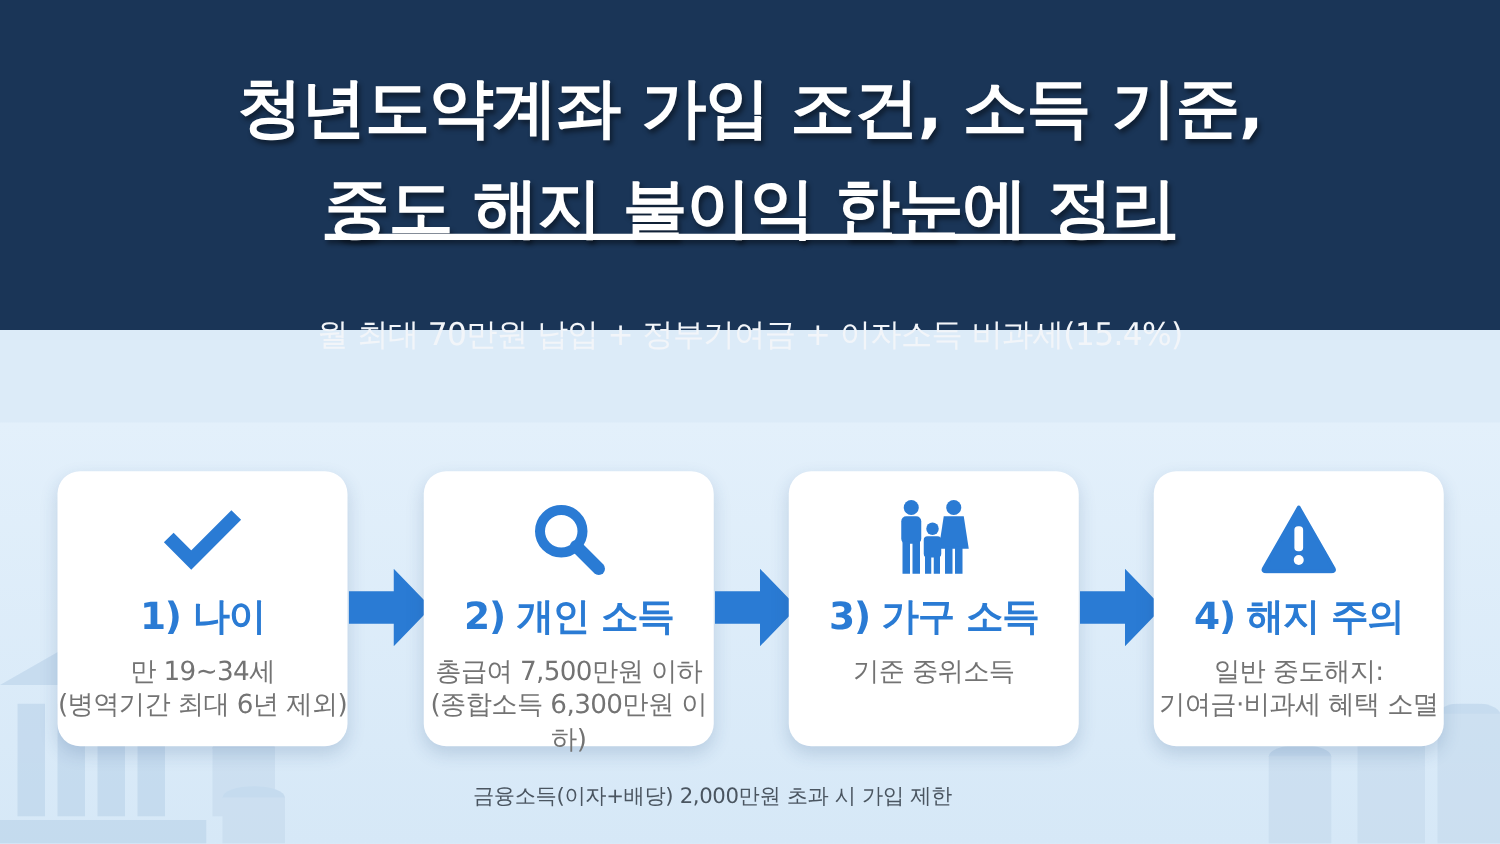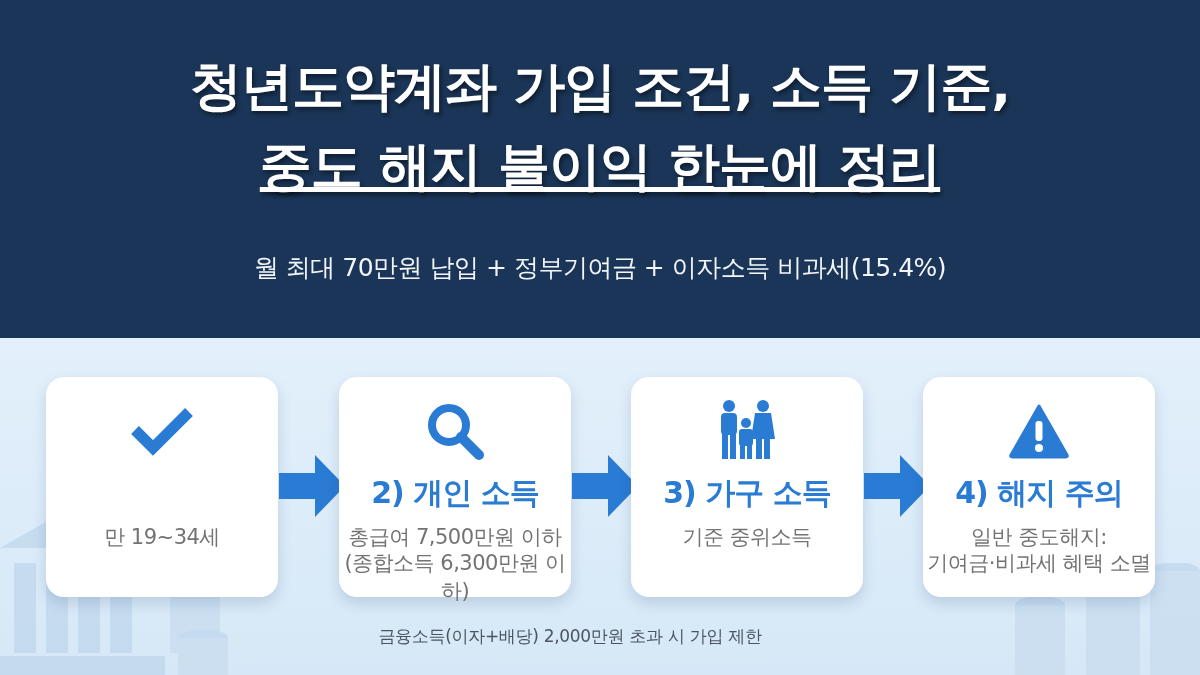--- a/index.html
+++ b/index.html
@@ -1,18 +1,18 @@
 <!DOCTYPE html>
 <html><head>
 <meta charset="utf-8">
 <style>
   * { box-sizing: border-box; margin: 0; padding: 0; }
   html, body { width: 1200px; height: 675px; overflow: hidden; }
   body { font-family: "DejaVu Sans", "Liberation Sans", sans-serif; background: #dcebf8; position: relative; }
-  .header { position: absolute; left: 0; top: 0; width: 1200px; height: 338px; background: #1a3557; }
+  .header { position: absolute; left: 0; top: 0; width: 1200px; height: 264px; background: #1a3557; }
   .title { position: absolute; left: 0; width: 1200px; text-align: center; color: #ffffff; font-weight: bold; font-size: 52px; letter-spacing: -1px; text-shadow: 2px 3px 4px rgba(0,0,0,0.45); }
   .title.l1 { top: 52px; }
   .title.l2 { top: 132px; text-decoration: underline; }
   .subtitle { position: absolute; left: 0; top: 251px; width: 1200px; text-align: center; color: #f2f5f9; font-size: 25px; letter-spacing: -0.5px; }
   .lower { position: absolute; left: 0; top: 338px; width: 1200px; height: 337px; background: linear-gradient(180deg, #e3f0fb 0%, #d6e8f7 100%); overflow: hidden; }
   .deco { position: absolute; opacity: 0.55; }
   .card { position: absolute; top: 377px; width: 232px; height: 220px; background: #ffffff; border-radius: 18px; box-shadow: 0 6px 14px rgba(40,80,130,0.18); text-align: center; }
   .card .icon { position: absolute; left: 0; top: 22px; width: 100%; height: 64px; display: flex; justify-content: center; align-items: center; }
   .card .ctitle { position: absolute; left: 0; top: 96px; width: 100%; color: #2a7bd4; font-weight: bold; font-size: 30px; letter-spacing: -1px; }
   .card .d1, .card .d2 { position: absolute; left: 0; width: 100%; color: #737373; font-size: 21px; letter-spacing: -0.5px; }
@@ -57,21 +57,23 @@
     <rect x="150" y="8" width="50" height="104" fill="#c3d8ec"></rect>
   </svg>
 </div>
 
 <div class="card" style="left:46px;">
   <div class="icon">
     <svg width="66" height="50" viewBox="0 0 66 50">
         <polyline points="6,24 24,42 60,6" fill="none" stroke="#2a7bd4" stroke-width="11" stroke-linejoin="miter"></polyline>
       </svg>
   </div>
+  <div class="ctitle">1) 나이</div>
   <div class="d1">만 19~34세</div>
+  <div class="d2">(병역기간 최대 6년 제외)</div>
 </div>
 
 <svg class="arrow" style="left:279px;" viewBox="0 0 66 62">
   <polygon points="0,18 36,18 36,0 66,31 36,62 36,44 0,44" fill="#2a7bd4"></polygon>
 </svg>
 
 <div class="card" style="left:339px;">
   <div class="icon">
     <svg width="64" height="64" viewBox="0 0 64 64">
         <circle cx="26" cy="26" r="17" fill="none" stroke="#2a7bd4" stroke-width="8"></circle>

